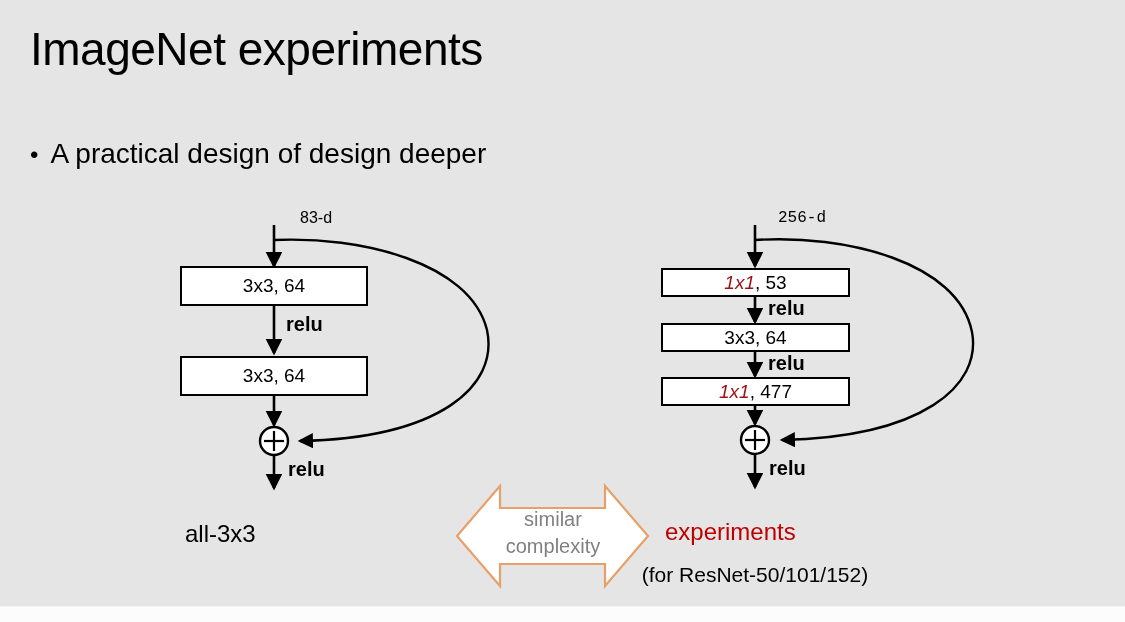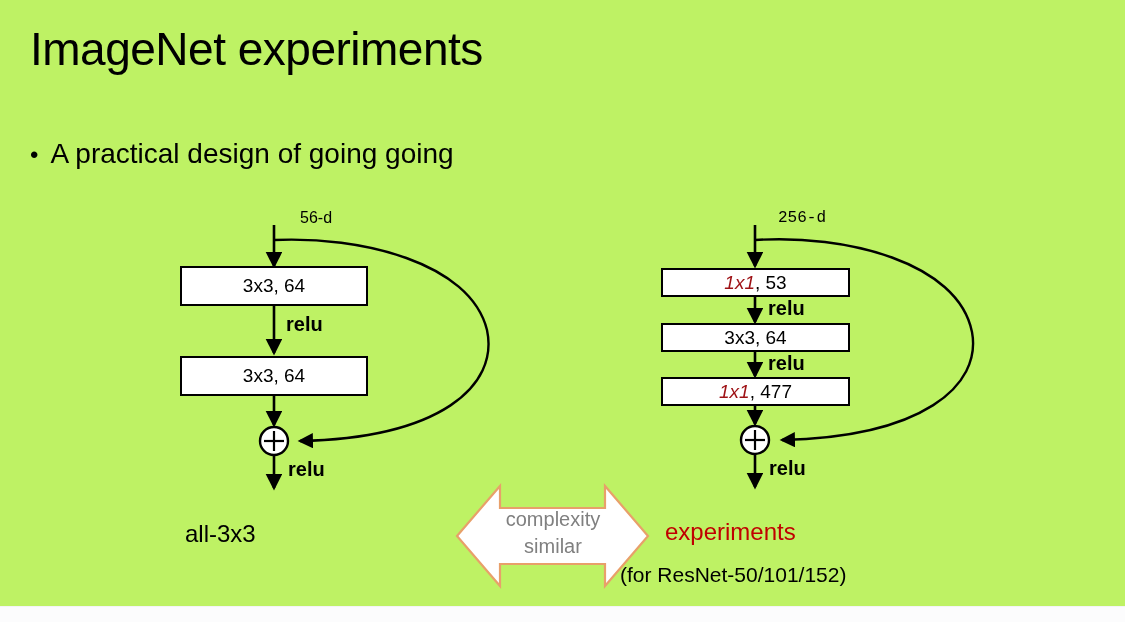--- a/index.html
+++ b/index.html
@@ -9,21 +9,21 @@
     background: #ffffff;
   }
   body {
     font-family: "Liberation Sans", sans-serif;
     color: #000000;
   }
   #slide {
     position: relative;
     width: 1125px;
     height: 622px;
-    background: #bef264;
+    background: #e5e5e5;
     overflow: hidden;
   }
   #slide-title {
     position: absolute;
     left: 30px;
     top: 22px;
     font-size: 46px;
     font-weight: 400;
     letter-spacing: -0.5px;
     color: #000000;
@@ -98,20 +98,21 @@
     top: 518px;
     width: 180px;
     color: #c00000;
     font-weight: 400;
   }
   #caption-right-sub {
     position: absolute;
     left: 620px;
     top: 563px;
     width: 270px;
+    text-align: center;
     font-size: 21px;
     color: #000000;
     white-space: nowrap;
   }
   #arrow-text {
     position: absolute;
     left: 488px;
     top: 506px;
     width: 130px;
     text-align: center;
@@ -131,21 +132,21 @@
 </style>
 </head>
 <body>
 
 <div id="slide">
 
   <div id="slide-title">ImageNet experiments</div>
 
   <div id="bullet-row">
     <span class="bullet-dot">•</span>
-    <span>A practical design of going going</span>
+    <span>A practical design of design deeper</span>
   </div>
 
   <svg id="diagram-layer" viewBox="0 0 1125 622" xmlns="http://www.w3.org/2000/svg">
     <defs>
       <marker id="ah" markerWidth="9" markerHeight="9" refX="5.4" refY="3.2" orient="auto" markerUnits="strokeWidth">
         <path d="M0,0 L6.4,3.2 L0,6.4 z" fill="#000000"></path>
       </marker>
       <marker id="ahl" markerWidth="9" markerHeight="9" refX="5.4" refY="3.2" orient="auto" markerUnits="strokeWidth">
         <path d="M0,0 L6.4,3.2 L0,6.4 z" fill="#000000"></path>
       </marker>
@@ -176,21 +177,21 @@
       <circle cx="755" cy="440" r="14" fill="#ffffff" stroke="#000000" stroke-width="2.4"></circle>
       <line x1="745" y1="440" x2="765" y2="440" stroke="#000000" stroke-width="2.2"></line>
       <line x1="755" y1="430" x2="755" y2="450" stroke="#000000" stroke-width="2.2"></line>
       <line x1="755" y1="455" x2="755" y2="487" stroke="#000000" stroke-width="2.6" marker-end="url(#ah)"></line>
       <path d="M755,240 C845,234 958,262 972,332 C982,386 922,437 782,440" fill="none" stroke="#000000" stroke-width="2.4" marker-end="url(#ah)"></path>
     </g>
 
     <polygon points="457,536 500,486 500,508 605,508 605,486 648,536 605,586 605,564 500,564 500,586" fill="#ffffff" stroke="#e8a06a" stroke-width="2.2" stroke-linejoin="miter"></polygon>
   </svg>
 
-  <div class="fig-label" style="left:300px; top:209px;">56-d</div>
+  <div class="fig-label" style="left:300px; top:209px;">83-d</div>
 
   <div class="fig-box" style="left:180px; top:266px; width:188px; height:40px;">
     <span>3x3, 64</span>
   </div>
 
   <div class="relu-label" style="left:286px; top:313px;">relu</div>
 
   <div class="fig-box" style="left:180px; top:356px; width:188px; height:40px;">
     <span>3x3, 64</span>
   </div>
@@ -219,19 +220,19 @@
       <span>, 477</span>
   </div>
 
   <div class="relu-label" style="left:769px; top:457px;">relu</div>
 
   <div class="col-caption" id="caption-right-main">experiments</div>
 
   <div id="caption-right-sub">(for ResNet-50/101/152)</div>
 
   <div id="arrow-text">
+    <div>similar</div>
     <div>complexity</div>
-    <div>similar</div>
   </div>
 
   <div id="bottom-band"></div>
 
 </div>
 
 </body></html>

